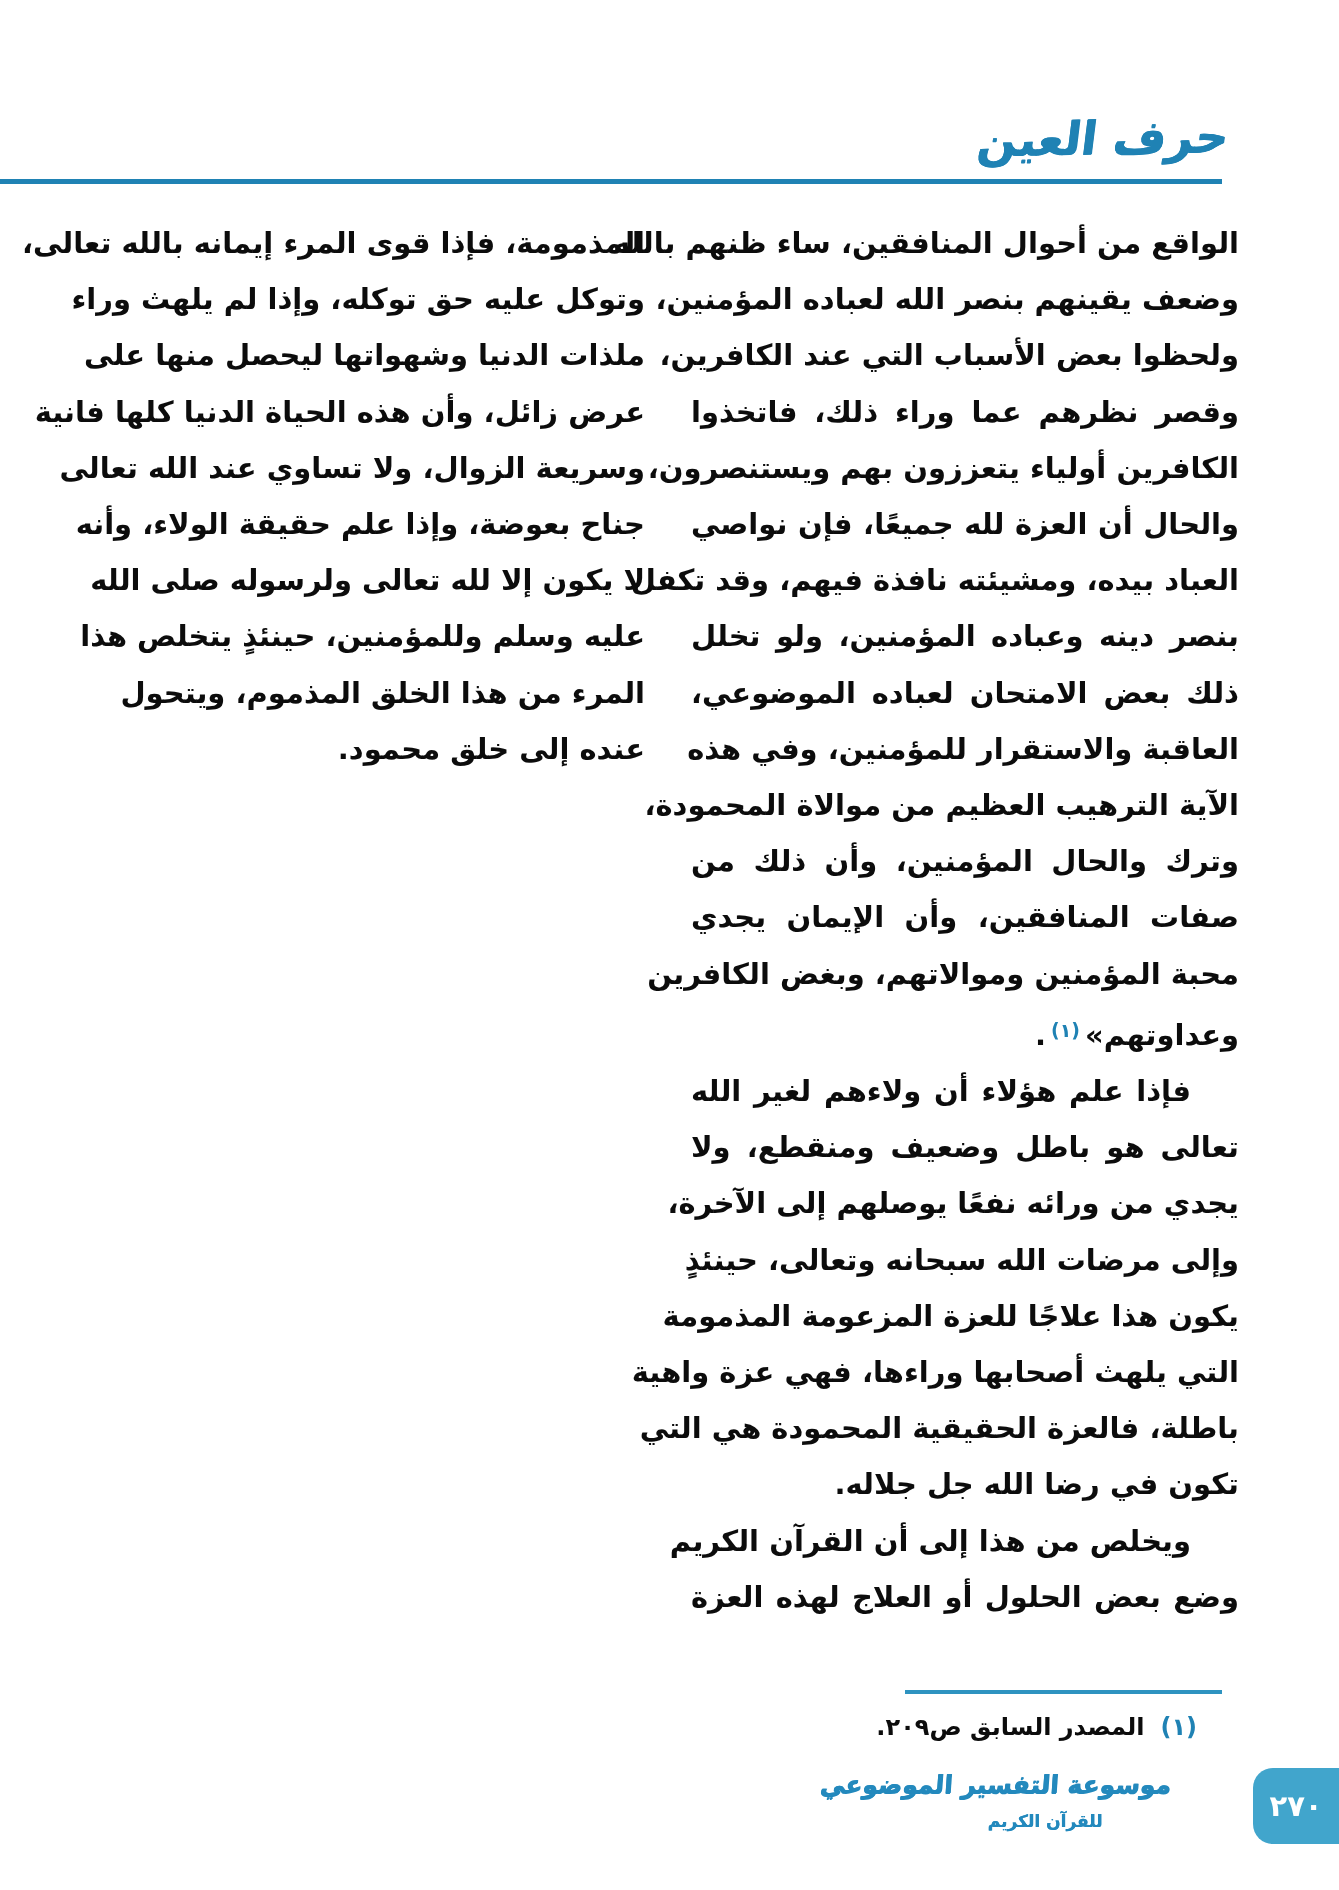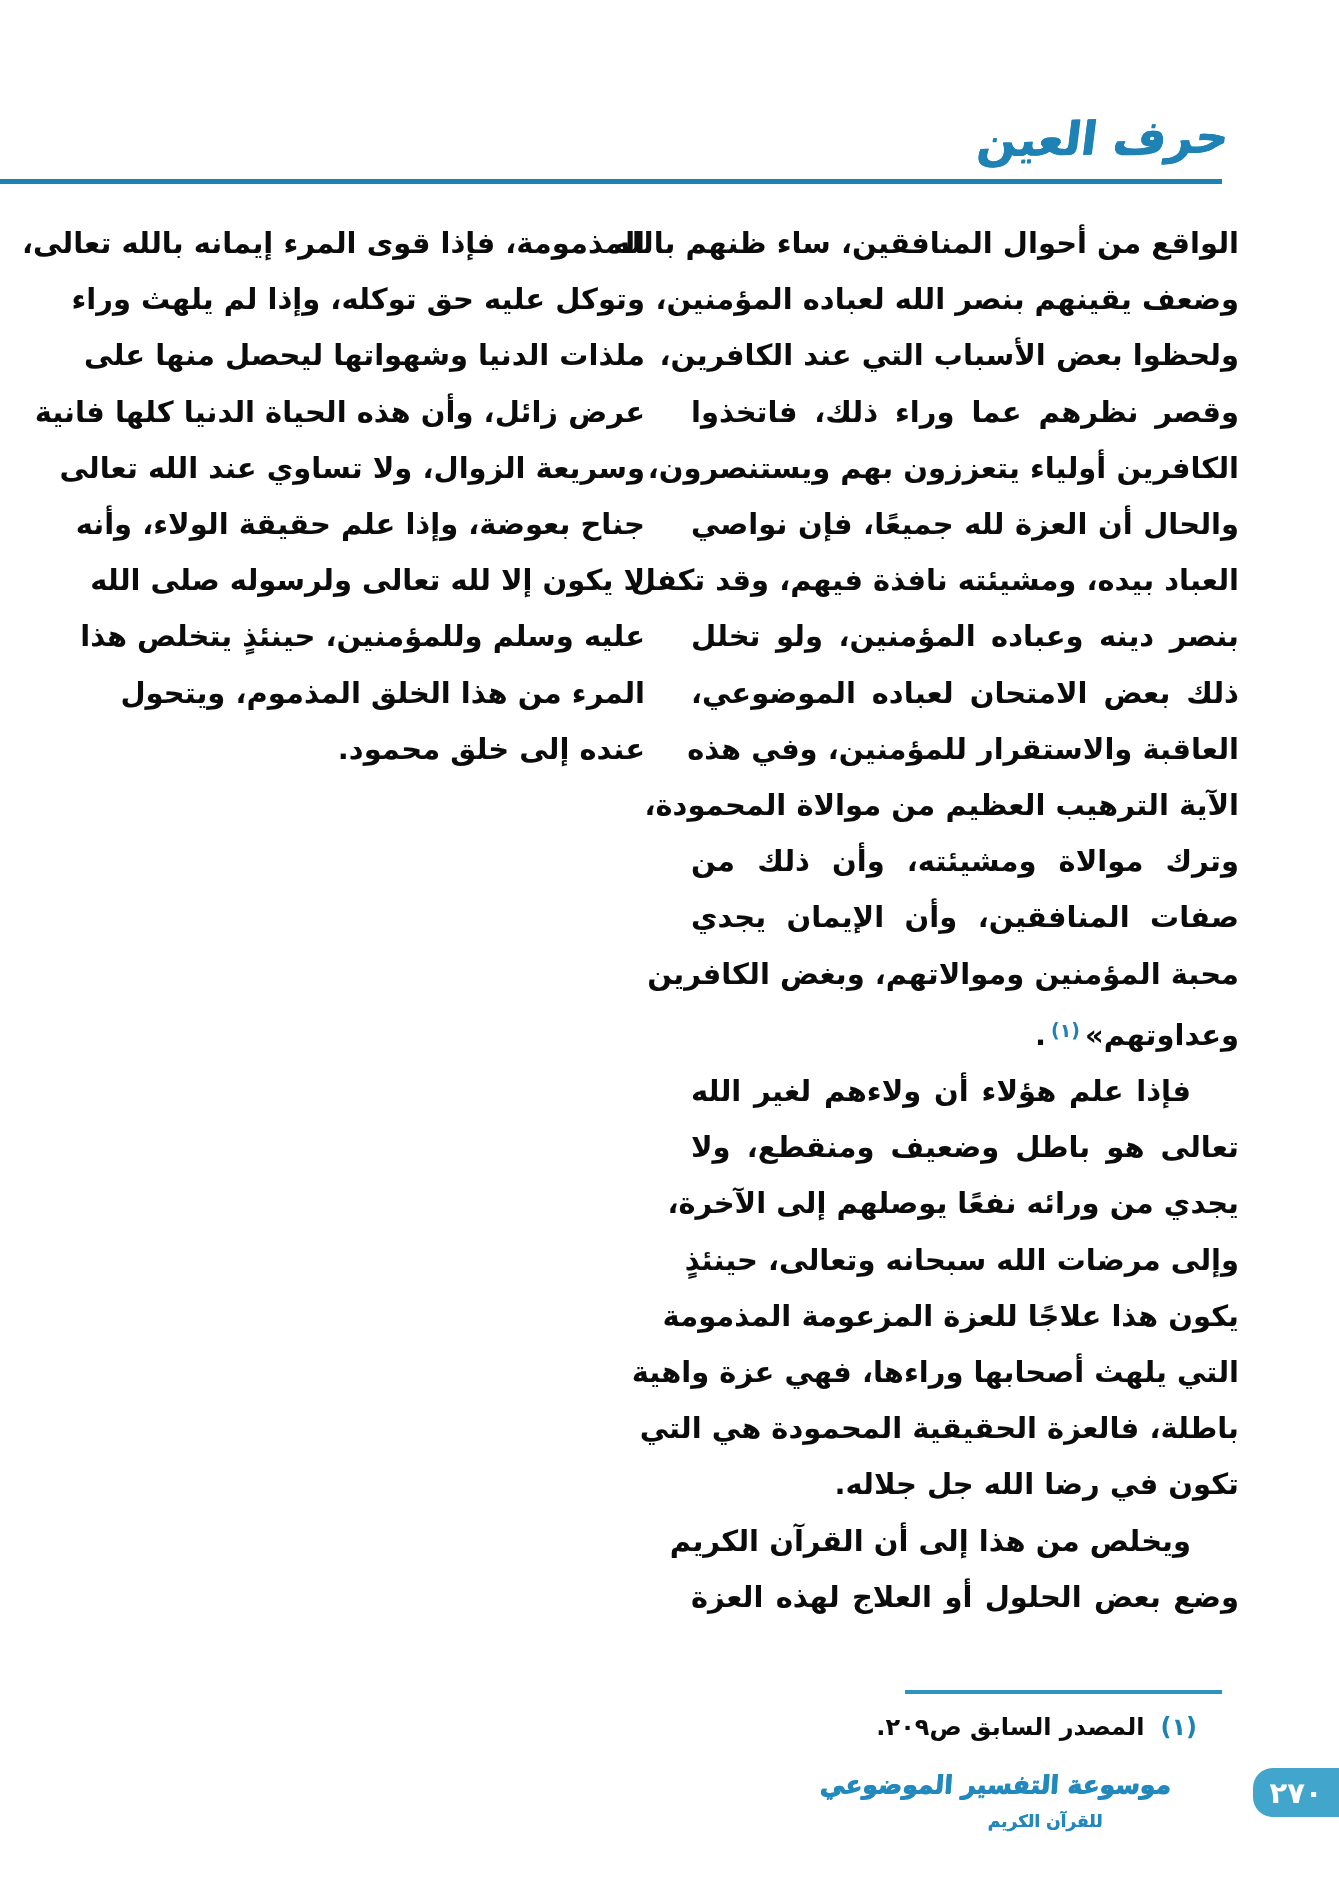--- a/index.html
+++ b/index.html
@@ -106,21 +106,21 @@
     font-size: 17px; font-weight: bold;
     line-height: 26px;
     white-space: nowrap;
     text-shadow: 0.4px 0 #2389bd;
   }
 
   
   .page-badge {
     position: absolute;
     top: 1768px; right: 0;
-    width: 86px; height: 49px;
+    width: 86px; height: 76px;
     background: #41a5cc;
     border-radius: 20px 0 0 20px;
     display: flex; align-items: center; justify-content: center;
   }
   .page-badge-number {
     color: #ffffff;
     font-size: 29px; font-weight: bold;
     letter-spacing: 5px;
     direction: rtl;
   }
@@ -136,21 +136,21 @@
     <div class="line">وضعف يقينهم بنصر الله لعباده المؤمنين،</div>
     <div class="line">ولحظوا بعض الأسباب التي عند الكافرين،</div>
     <div class="line">وقصر نظرهم عما وراء ذلك، فاتخذوا</div>
     <div class="line">الكافرين أولياء يتعززون بهم ويستنصرون،</div>
     <div class="line">والحال أن العزة لله جميعًا، فإن نواصي</div>
     <div class="line">العباد بيده، ومشيئته نافذة فيهم، وقد تكفل</div>
     <div class="line">بنصر دينه وعباده المؤمنين، ولو تخلل</div>
     <div class="line">ذلك بعض الامتحان لعباده الموضوعي،</div>
     <div class="line">العاقبة والاستقرار للمؤمنين، وفي هذه</div>
     <div class="line">الآية الترهيب العظيم من موالاة المحمودة،</div>
-    <div class="line">وترك موالاة ومشيئته، وأن ذلك من</div>
+    <div class="line">وترك والحال المؤمنين، وأن ذلك من</div>
     <div class="line">صفات المنافقين، وأن الإيمان يجدي</div>
     <div class="line">محبة المؤمنين وموالاتهم، وبغض الكافرين</div>
     <div class="line start">وعداوتهم»<sup class="fnref">(١)</sup>.</div>
     <div class="line indent">فإذا علم هؤلاء أن ولاءهم لغير الله</div>
     <div class="line">تعالى هو باطل وضعيف ومنقطع، ولا</div>
     <div class="line">يجدي من ورائه نفعًا يوصلهم إلى الآخرة،</div>
     <div class="line">وإلى مرضات الله سبحانه وتعالى، حينئذٍ</div>
     <div class="line">يكون هذا علاجًا للعزة المزعومة المذمومة</div>
     <div class="line">التي يلهث أصحابها وراءها، فهي عزة واهية</div>
     <div class="line">باطلة، فالعزة الحقيقية المحمودة هي التي</div>

